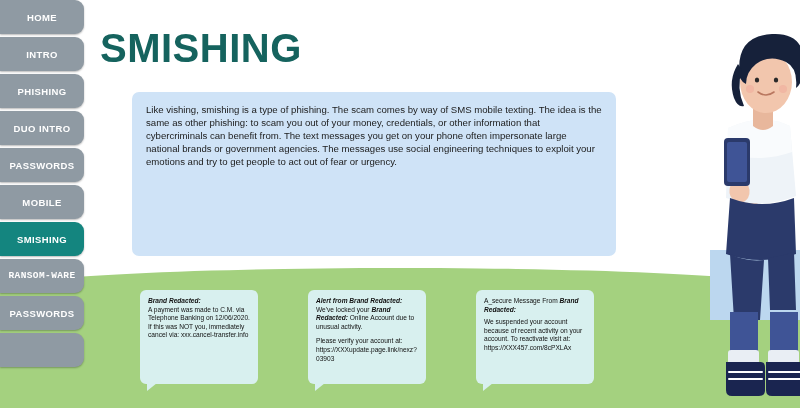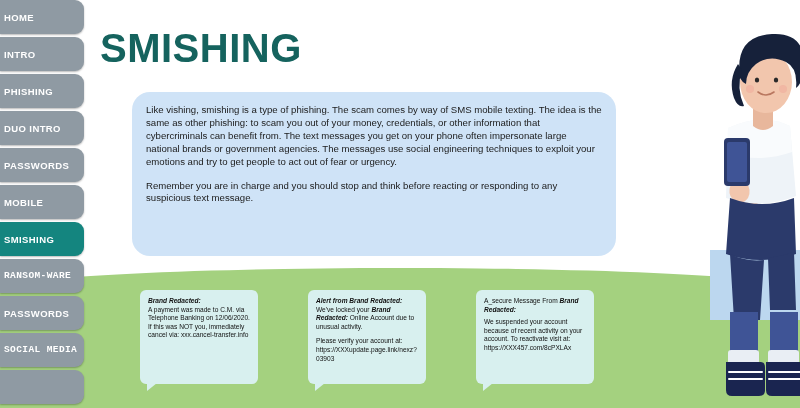--- a/index.html
+++ b/index.html
@@ -38,21 +38,21 @@
   .nav-item {
     position: relative;
     width: 84px; height: 34px;
     margin-bottom: 3px;
     background: #8f9aa3;
     color: #ffffff;
     border-radius: 0 9px 9px 0;
     font-size: 9.5px;
     font-weight: bold;
     letter-spacing: .4px;
-    display: flex; align-items: center; justify-content: flex-start;
+    display: flex; align-items: center; justify-content: center;
     text-align: center;
     line-height: 11px;
     box-shadow: 0 1px 2px rgba(0,0,0,.28);
     cursor: pointer;
     padding: 0 4px;
   }
   .nav-item.active {
     background: #14857f;
   }
   .nav-item.two-line { line-height: 10.5px; font-family: Liberation Mono, monospace; }
@@ -63,21 +63,21 @@
     font-size: 40px;
     font-weight: bold;
     color: #15635e;
     letter-spacing: .5px;
   }
   .body-card {
     position: absolute;
     left: 132px; top: 92px;
     width: 484px; height: 164px;
     background: #cfe3f7;
-    border-radius: 18px;
+    border-radius: 7px;
     padding: 12px 14px 10px 14px;
     color: #1b1b1b;
     font-size: 9.6px;
     line-height: 12.9px;
   }
   .body-card p { margin: 0; }
   .body-card p + p { margin-top: 11px; }
   
   .msg-card {
     position: absolute;
@@ -178,31 +178,27 @@
       </div>
     <div class="nav-item active">
         <span>SMISHING</span>
       </div>
     <div class="nav-item two-line">
         <span style="white-space:pre-line">RANSOM-WARE</span>
       </div>
     <div class="nav-item">
         <span>PASSWORDS</span>
       </div>
-    <div class="nav-item two-line">
-        <span style="white-space:pre-line">SOCIAL MEDIA</span>
-      </div>
     <div class="nav-item two-line"></div>
   </nav>
 
   <h1 class="title">SMISHING</h1>
 
   <div class="body-card">
     <p>Like vishing, smishing is a type of phishing. The scam comes by way of SMS mobile texting. The idea is the same as other phishing: to scam you out of your money, credentials, or other information that cybercriminals can benefit from.  The text messages you get on your phone often impersonate large national brands or government agencies. The messages use social engineering techniques to exploit your emotions and try to get people to act out of fear or urgency.</p>
-    <p>Remember you are in charge and you should stop and think before reacting or responding to any suspicious text message.</p>
   </div>
 
   <div class="msg-card" id="msg-1">
     <div><span class="redact">Brand Redacted:</span></div>
     <div>A payment was made to C.M. via Telephone Banking on 12/06/2020. If this was NOT you, immediately cancel via: xxx.cancel-transfer.info</div>
   </div>
 
   <div class="msg-card" id="msg-2">
     <div><span class="redact">Alert from Brand Redacted:</span></div>
     <div>

